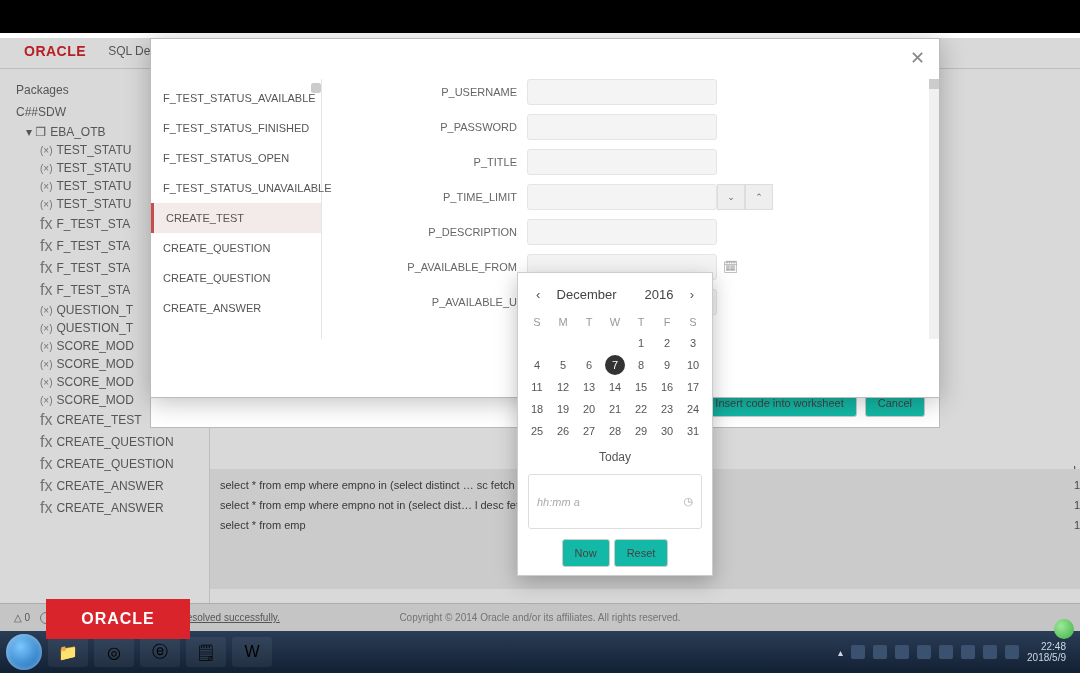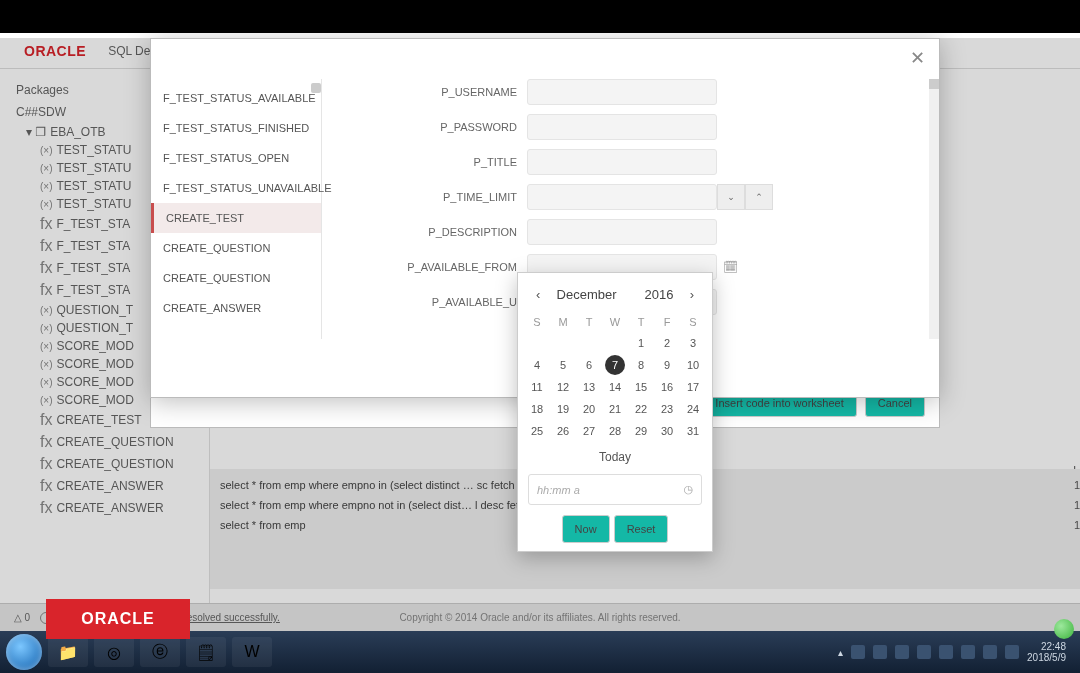--- a/index.html
+++ b/index.html
@@ -47,21 +47,21 @@
 .code-peek .ln{color:#aaa;display:inline-block;width:20px;text-align:right;margin-right:6px}
 .datepicker{position:absolute;left:517px;top:272px;width:196px;background:#fff;border:1px solid #ccc;box-shadow:0 6px 20px rgba(0,0,0,.25);padding:8px 6px 8px;z-index:30;font-size:12px}
 .dp-head{display:flex;align-items:center;justify-content:space-between;padding:4px 6px 8px}
 .dp-nav{font-size:13px;color:#555;cursor:pointer;padding:2px 6px}
 .dp-title{display:flex;gap:28px;font-size:13px;color:#444}
 .dp-grid{display:grid;grid-template-columns:repeat(7,1fr);text-align:center;font-size:11px;color:#555}
 .dp-dow{color:#999;padding:4px 0}
 .dp-day{padding:5px 0;cursor:pointer}
 .dp-day.sel{background:#333;color:#fff;border-radius:50%;width:20px;height:20px;line-height:20px;margin:auto;padding:0}
 .dp-today{text-align:center;padding:8px 0 2px;color:#555}
-.dp-time{display:flex;align-items:center;border:1px solid #ddd;border-radius:3px;margin:8px 4px 6px;padding:8px 8px;color:#aaa;font-style:italic;font-size:11px}
+.dp-time{display:flex;align-items:center;border:1px solid #ddd;border-radius:3px;margin:8px 4px 6px;padding:20px 8px;color:#aaa;font-style:italic;font-size:11px}
 .dp-clk{margin-left:auto;font-style:normal}
 .dp-btns{display:flex;gap:4px;justify-content:center;padding-top:4px}
 .oracle-badge{position:absolute;left:46px;bottom:34px;width:144px;height:40px;background:#d9242b;color:#fff;display:flex;align-items:center;justify-content:center;font-weight:bold;font-size:16px;letter-spacing:1px;z-index:50}
 .green-ball{position:absolute;right:6px;bottom:34px;width:20px;height:20px;border-radius:50%;background:radial-gradient(circle at 35% 35%,#9de89d,#3bb33b);z-index:50}
 .taskbar{position:absolute;left:0;right:0;bottom:0;height:42px;background:linear-gradient(#2a3d57,#122033);display:flex;align-items:center;padding:0 6px;gap:6px}
 .tb-btn{width:40px;height:30px;background:rgba(255,255,255,.06);border-radius:3px;display:flex;align-items:center;justify-content:center}
 .start{width:36px;height:36px;border-radius:50%;background:radial-gradient(circle at 40% 35%,#7cc7ff,#0a5aa8);box-shadow:inset 0 0 6px rgba(255,255,255,.5)}
 .tb-ico{font-size:16px}
 .tray{margin-left:auto;display:flex;align-items:center;gap:8px;color:#cdd7e2;font-size:10px;padding-right:8px}
 .tray .clock{text-align:right;line-height:1.1}

